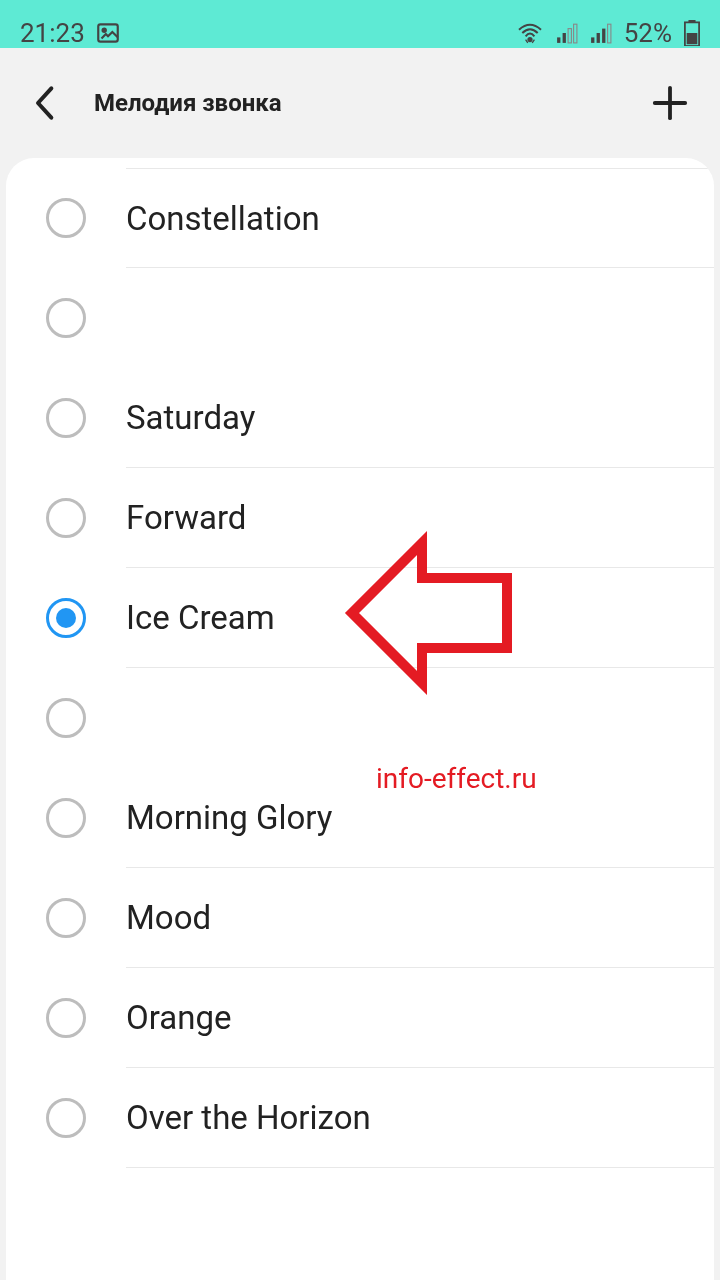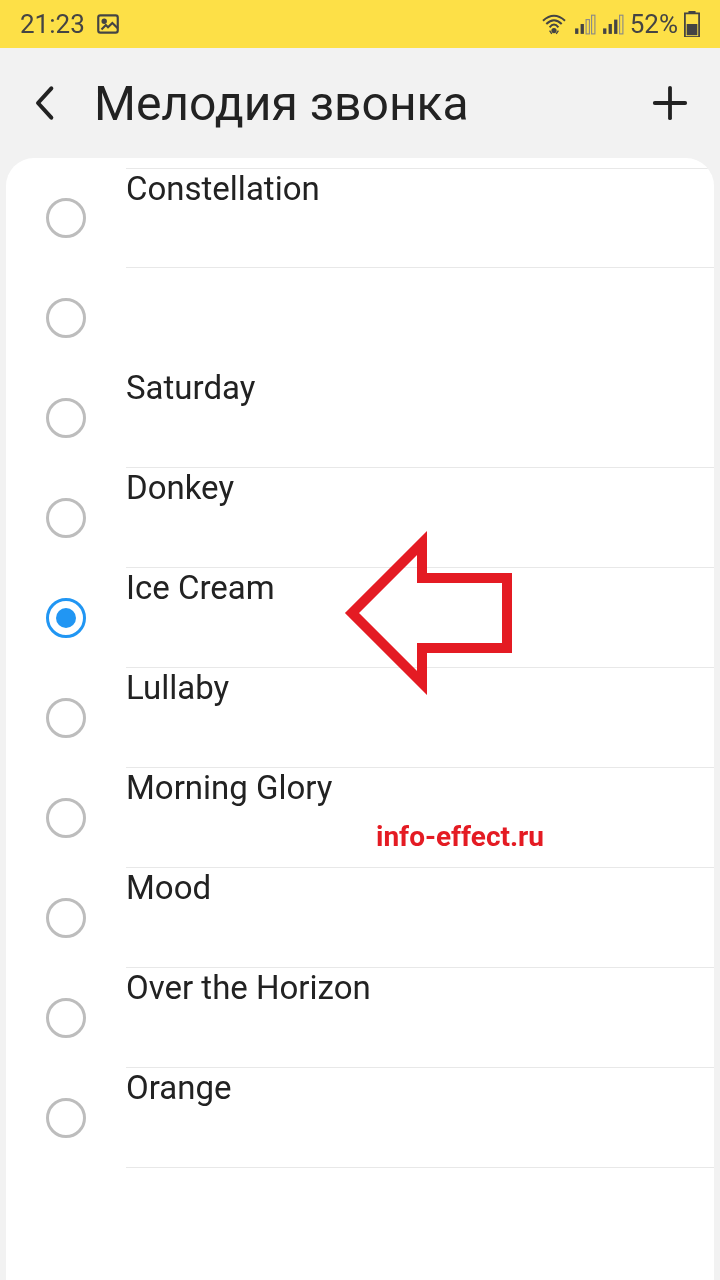--- a/index.html
+++ b/index.html
@@ -1,35 +1,35 @@
 <!DOCTYPE html>
 <html><head>
 <meta charset="utf-8">
 <style>
   * { box-sizing: border-box; margin: 0; padding: 0; }
   html, body { width: 720px; height: 1280px; font-family: -apple-system, Roboto, "Segoe UI", Arial, sans-serif; background: #f2f2f2; overflow: hidden; }
-  .status-bar { height: 48px; display: flex; align-items: center; padding: 0 20px; font-size: 26px; color: #444; background: #fde047; }
+  .status-bar { height: 48px; display: flex; align-items: flex-end; padding: 0 20px; font-size: 26px; color: #444; background: #5eead4; }
   .status-left { display: flex; align-items: center; gap: 10px; }
   .status-spacer { flex: 1; }
-  .status-right { display: flex; align-items: center; gap: 6px; }
+  .status-right { display: flex; align-items: center; gap: 12px; }
   .app-bar { height: 110px; display: flex; align-items: center; padding: 0 24px 0 20px; background: #f2f2f2; }
   .back-btn { width: 52px; height: 52px; display: flex; align-items: center; justify-content: center; cursor: pointer; }
-  .title { font-size: 48px; color: #222; margin-left: 22px; flex: 1; font-weight: 400; }
+  .title { font-size: 24px; color: #222; margin-left: 22px; flex: 1; font-weight: 700; }
   .add-btn { width: 52px; height: 52px; display: flex; align-items: center; justify-content: center; cursor: pointer; }
   .card { background: #fff; margin: 0 6px; border-radius: 28px 28px 0 0; height: calc(1280px - 48px - 110px); overflow: hidden; position: relative; padding-top: 10px; }
   .list { }
   .item { display: flex; align-items: center; height: 100px; padding: 0 0 0 40px; cursor: pointer; }
   .radio { width: 40px; height: 40px; border: 3px solid #bdbdbd; border-radius: 50%; flex-shrink: 0; margin-right: 40px; position: relative; }
   .radio.selected { border-color: #2196f3; }
   .radio.selected::after { content: ""; position: absolute; width: 20px; height: 20px; background: #2196f3; border-radius: 50%; top: 50%; left: 50%; transform: translate(-50%, -50%); }
-  .label-wrap { flex: 1; height: 100%; display: flex; border-bottom: 1px solid #e8e8e8; padding-right: 24px; }
+  .label-wrap { flex: 1; height: 100%; display: flex; align-items: center; border-bottom: 1px solid #e8e8e8; padding-right: 24px; }
   .item:first-child .label-wrap { border-top: 1px solid #e8e8e8; }
   .item-label { font-size: 33px; color: #222; }
   .arrow-overlay { position: absolute; left: 336px; top: 370px; pointer-events: none; }
-  .watermark { position: absolute; left: 370px; top: 662px; color: #e41b23; font-weight: 700; font-size: 28px; pointer-events: none; }
+  .watermark { position: absolute; left: 370px; top: 604px; color: #e41b23; font-weight: 400; font-size: 28px; pointer-events: none; }
   svg { display: block; }
 </style>
 </head>
 <body>
 
 <div class="status-bar">
   <div class="status-left">
     <span>21:23</span>
     <span>
       <svg width="26" height="26" viewBox="0 0 24 24" fill="none" stroke="#444" stroke-width="2">
@@ -105,57 +105,54 @@
       </div>
       <div class="item">
         <div class="radio"></div>
         <div class="label-wrap">
           <span class="item-label">Saturday</span>
         </div>
       </div>
       <div class="item">
         <div class="radio"></div>
         <div class="label-wrap">
-          <span class="item-label">Donkey</span>
+          <span class="item-label">Forward</span>
         </div>
       </div>
       <div class="item">
         <div class="radio selected"></div>
         <div class="label-wrap">
           <span class="item-label">Ice Cream</span>
         </div>
       </div>
       <div class="item">
         <div class="radio"></div>
-        <div class="label-wrap">
-          <span class="item-label">Lullaby</span>
-        </div>
       </div>
       <div class="item">
         <div class="radio"></div>
         <div class="label-wrap">
           <span class="item-label">Morning Glory</span>
         </div>
       </div>
       <div class="item">
         <div class="radio"></div>
         <div class="label-wrap">
           <span class="item-label">Mood</span>
         </div>
       </div>
       <div class="item">
         <div class="radio"></div>
         <div class="label-wrap">
-          <span class="item-label">Over the Horizon</span>
+          <span class="item-label">Orange</span>
         </div>
       </div>
       <div class="item">
         <div class="radio"></div>
         <div class="label-wrap">
-          <span class="item-label">Orange</span>
+          <span class="item-label">Over the Horizon</span>
         </div>
       </div>
     </div>
 
   <div class="arrow-overlay">
     <svg width="180" height="170" viewBox="0 0 180 170">
       <path d="M 10 85 L 80 15 L 80 50 L 165 50 L 165 120 L 80 120 L 80 155 Z" fill="none" stroke="#e41b23" stroke-width="10" stroke-linejoin="miter"></path>
     </svg>
   </div>
 

